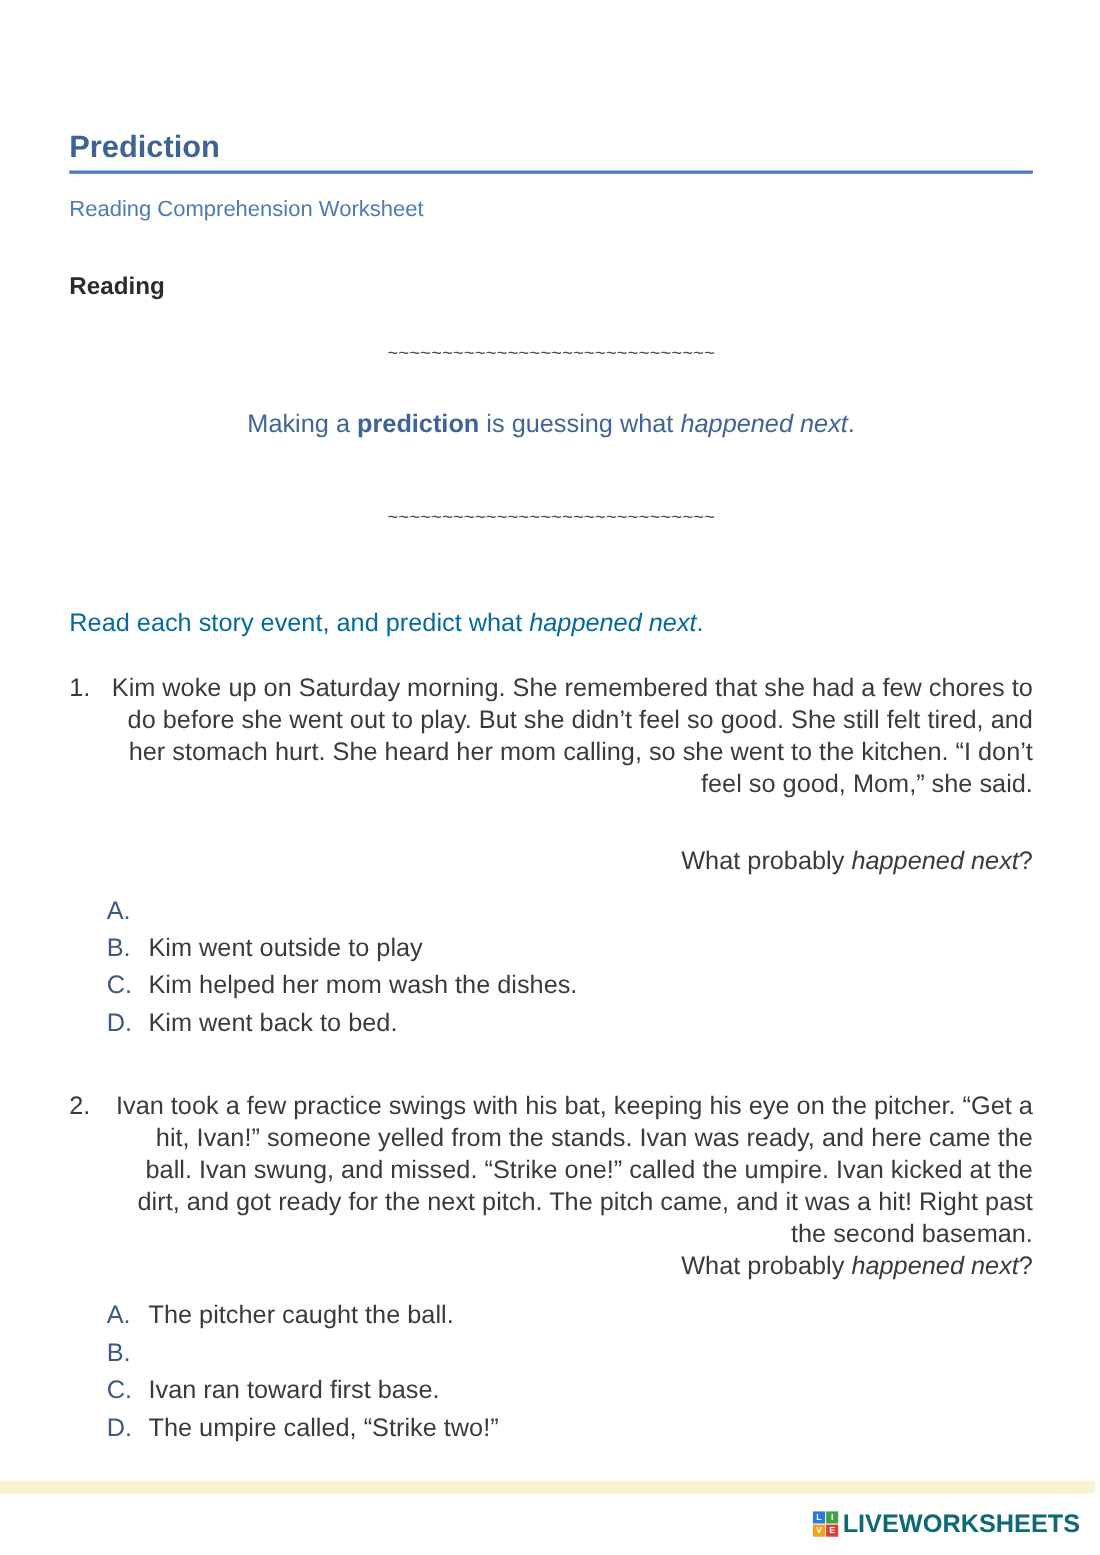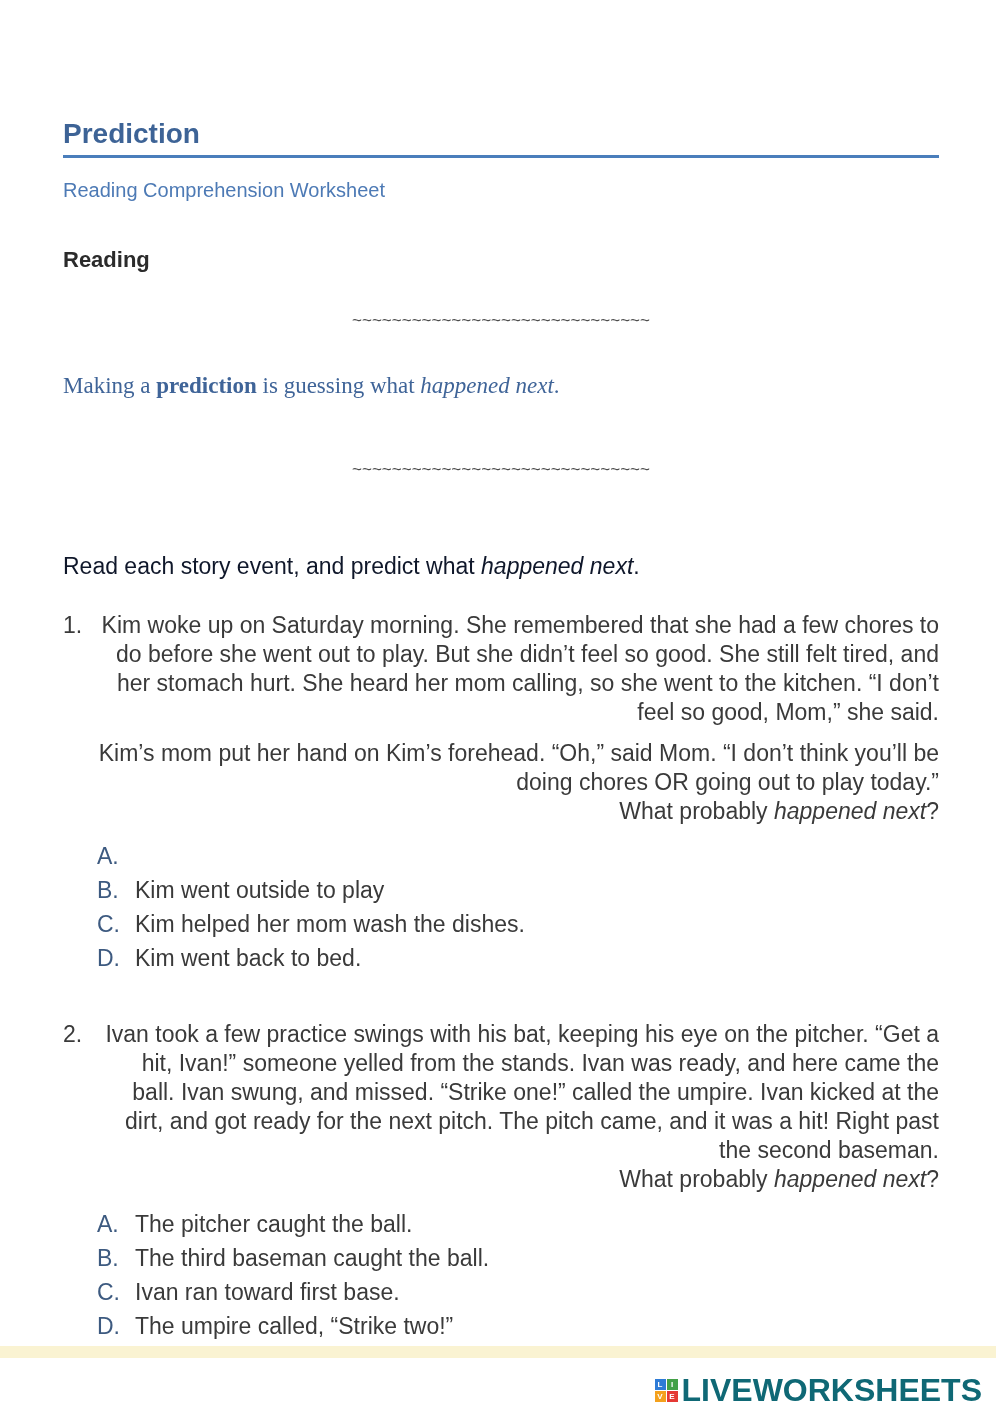--- a/index.html
+++ b/index.html
@@ -51,28 +51,28 @@
     margin-top: 32px;
     text-align: center;
     color: #4a4a4a;
     font-size: 17px;
     letter-spacing: 0px;
   }
   .tilde-divider.second { margin-top: 55px; }
 
   .statement {
     margin-top: 36px;
+    text-align: center;
     color: #3f6498;
     font-size: 23px;
-    font-family: Liberation Serif, serif;
   }
 
   .instructions {
     margin-top: 68px;
-    color: #0f172a;
+    color: #0369a1;
   }
 
   .question {
     display: flex;
     margin-top: 30px;
   }
   .question.q2 { margin-top: 42px; }
 
   .qnum {
     width: 34px;
@@ -132,21 +132,21 @@
     font-weight: bold;
     line-height: 11px;
     text-align: center;
   }
   .sq-l { background: #2e7bd6; }
   .sq-i { background: #43a047; }
   .sq-v { background: #f4a11d; }
   .sq-e { background: #e53935; }
 
   .brand-text {
-    font-size: 32px;
+    font-size: 23px;
     font-weight: bold;
     color: #0f6875;
     letter-spacing: 0px;
   }
 
   i { font-style: italic; }
   b { font-weight: bold; }
 </style>
 </head>
 <body>
@@ -164,21 +164,21 @@
     <div class="statement"><span>Making a </span><b>prediction</b><span> is guessing what </span><i>happened next</i><span>.</span></div>
 
     <div class="tilde-divider second">~~~~~~~~~~~~~~~~~~~~~~~~~~~~~~</div>
 
     <div class="instructions"><span>Read each story event, and predict what </span><i>happened next</i><span>.</span></div>
 
     <div class="question q1">
       <div class="qnum">1.</div>
       <div class="qbody">
         <p>Kim woke up on Saturday morning. She remembered that she had a few chores to do before she went out to play. But she didn’t feel so good. She still felt tired, and her stomach hurt. She heard her mom calling, so she went to the kitchen. “I don’t feel so good, Mom,” she said.</p>
-        <p><span>Kim’s mom put her hand on Kim’s forehead. “Oh,” said Mom. “I don’t think you’ll be doing chores OR going out to play today.”</span><br>
+        <p><br>
           <span><span>What probably </span><i>happened next</i><span>?</span></span>
         </p>
         <div class="options">
           <div class="option">
             <span class="letter">A.</span>
           </div>
           <div class="option">
             <span class="letter">B.</span>
             <span class="otext">Kim went outside to play</span>
           </div>
@@ -200,21 +200,20 @@
         <p><span>Ivan took a few practice swings with his bat, keeping his eye on the pitcher. “Get a hit, Ivan!” someone yelled from the stands. Ivan was ready, and here came the ball. Ivan swung, and missed. “Strike one!” called the umpire. Ivan kicked at the dirt, and got ready for the next pitch. The pitch came, and it was a hit! Right past the second baseman.</span><br>
           <span><span>What probably </span><i>happened next</i><span>?</span></span>
         </p>
         <div class="options">
           <div class="option">
             <span class="letter">A.</span>
             <span class="otext">The pitcher caught the ball.</span>
           </div>
           <div class="option">
             <span class="letter">B.</span>
-            <span class="otext">The third baseman caught the ball.</span>
           </div>
           <div class="option">
             <span class="letter">C.</span>
             <span class="otext">Ivan ran toward first base.</span>
           </div>
           <div class="option">
             <span class="letter">D.</span>
             <span class="otext">The umpire called, “Strike two!”</span>
           </div>
         </div>

